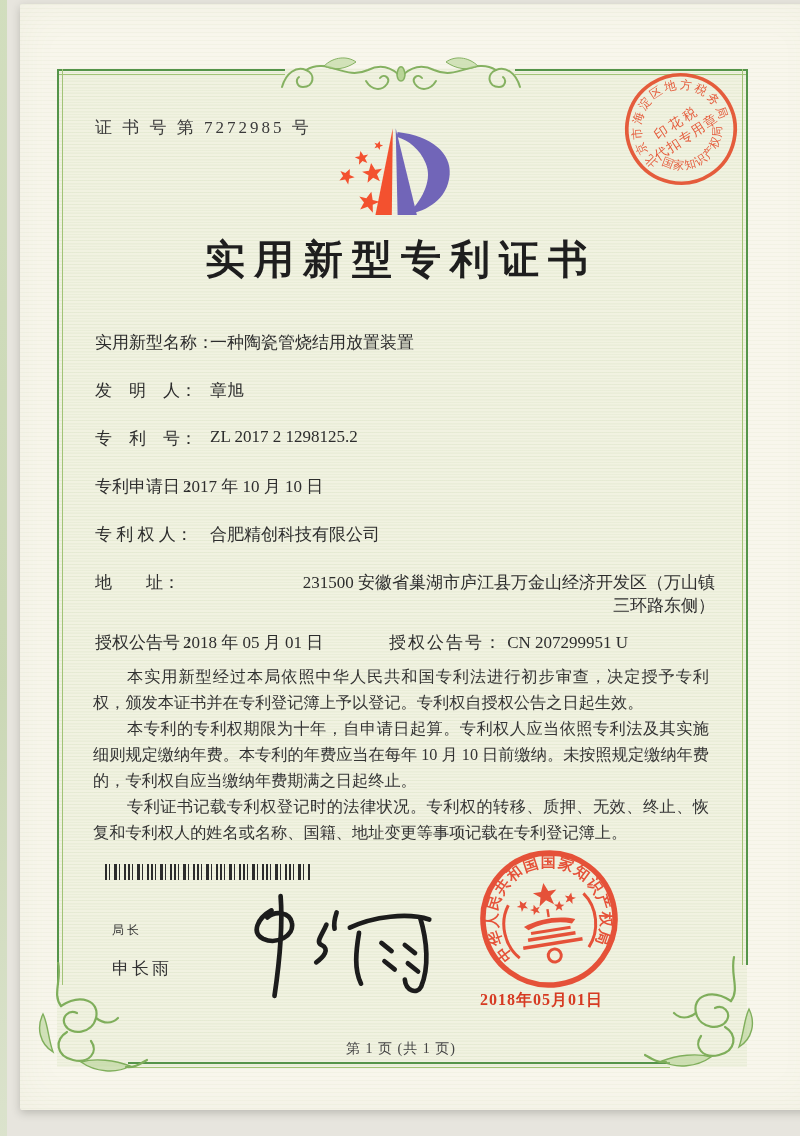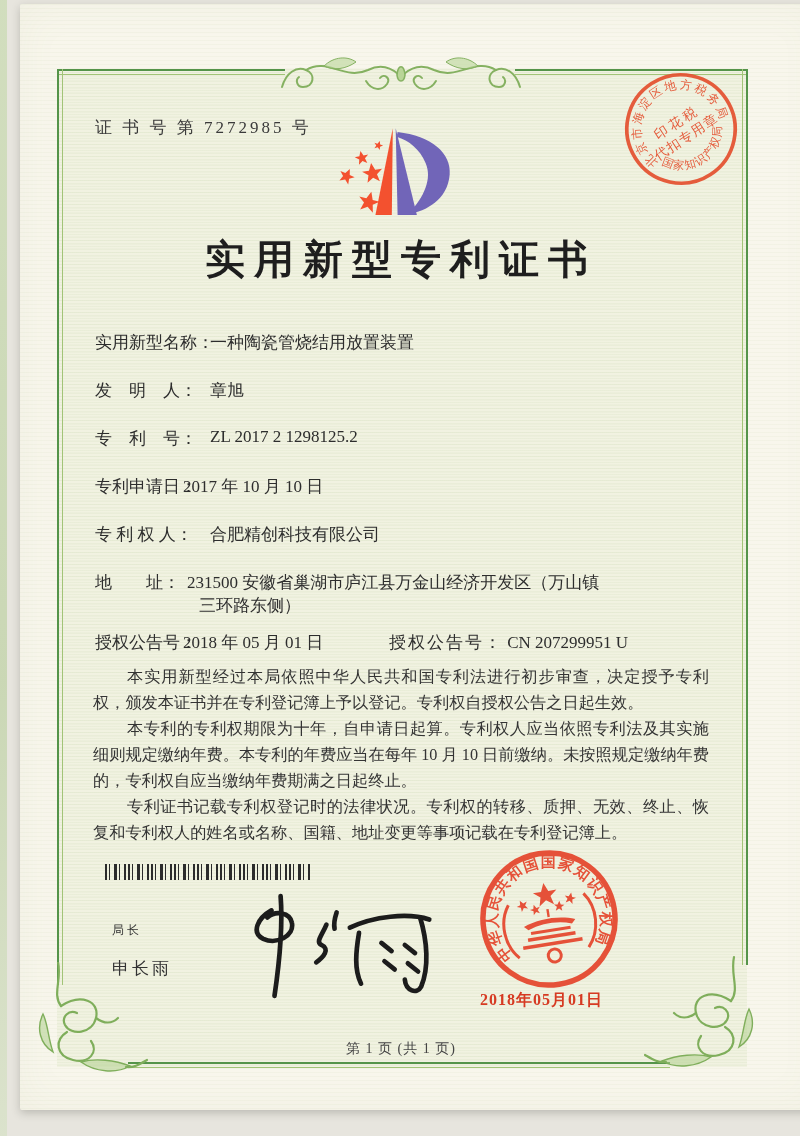--- a/index.html
+++ b/index.html
@@ -39,21 +39,21 @@
   .logo { position:absolute; left:313px; top:121px; width:135px; height:97px; }
   .title { position:absolute; left:0; top:228px; width:762px; text-align:center;
     font-size:40px; font-weight:bold; letter-spacing:9px; color:#1e1e1e; }
   .fields { position:absolute; left:75px; top:327px; width:620px; font-size:17px; color:#2d2d2d; }
   .frow { position:relative; min-height:27px; margin-bottom:21px; }
   .frow .lab { position:absolute; left:0; top:0; white-space:nowrap; }
   .frow .val { display:block; white-space:nowrap; }
   .off115 .val { margin-left:115px; }
   .off88  .val { margin-left:88px; }
   .off92  .val { margin-left:92px; }
-  .addr-row { margin-bottom:14px; }
+  .addr-row { margin-bottom:14px;text-align:right; }
   .addr-row .val2 { display:block; margin-left:104px; white-space:nowrap; }
   .grant-row { position:relative; }
   .grant-pair2 { position:absolute; left:285px; top:0;margin-left:9px; }
   .grant-pair2 .lab2 { letter-spacing:2px; }
   .paras { position:absolute; left:73px; top:660px; width:616px;
     font-size:16.2px; line-height:26px; text-align:justify; color:#343434; }
   .paras p { text-indent:2.1em; }
   .barcode { position:absolute; left:85px; top:860px; width:206px; height:16px;
     background:repeating-linear-gradient(90deg,
       #2b2b2b 0 2px, rgba(0,0,0,0) 2px 4px,

